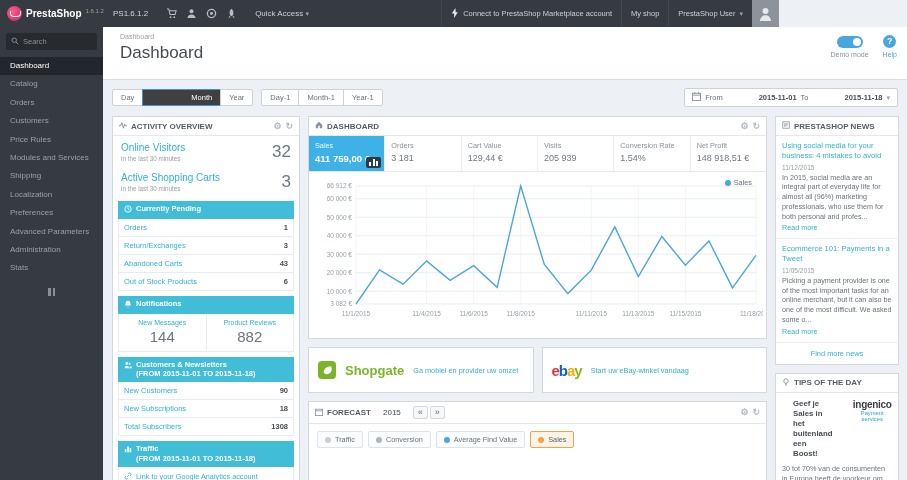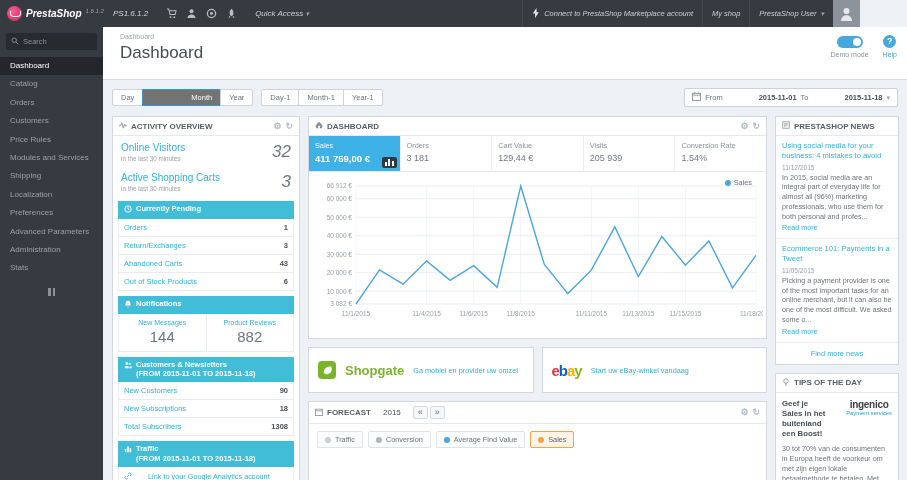--- a/index.html
+++ b/index.html
@@ -1,20 +1,20 @@
 <!DOCTYPE html>
 <html><head>
 <meta charset="utf-8">
 <style>
   * { box-sizing: border-box; margin: 0; padding: 0; }
   html,body { width: 907px; height: 480px; overflow: hidden; }
   body { font-family: "Liberation Sans", sans-serif; background: #edf0f5; position: relative; font-size: 8px; color: #6b727b; }
 
   
-  .topbar { position: absolute; top:0; left:0; width:860px; height:27px; background:#363a41; display:flex; align-items:center; z-index:30;font-style:italic; }
+  .topbar { position: absolute; top:0; left:0; width:779px; height:27px; background:#363a41; display:flex; align-items:center; z-index:30; }
   .brand { width:103px; display:flex; align-items:center; gap:4px; padding-left:7px; }
   .logo-circle { width:15px; height:15px; border-radius:50%; background:radial-gradient(circle at 35% 35%, #ff5f8d, #d6336c 70%); position:relative; flex:0 0 auto; }
   .logo-circle:after { content:""; position:absolute; left:3px; top:5px; width:9px; height:5px; border:1.5px solid #fff; border-top:none; border-radius:0 0 4px 4px; }
   .brand-name { color:#fff; font-size:10px; font-weight:bold; }
   .brand-ver { color:#9aa0a7; font-size:6px; position:relative; top:-3px; }
   .shopname { color:#d3d7db; font-size:8px; padding:0 10px; }
   .top-icons { display:flex; gap:9px; align-items:center; padding:0 8px; }
   .top-icons svg { display:block; }
   .quick-access { color:#cdd1d6; font-size:8px; padding:0 10px; cursor:pointer; }
   .top-spacer { flex:1; }
@@ -43,49 +43,49 @@
   .ctl-label { font-size:7px; color:#8a9299; }
   .help-circle { width:13px; height:13px; border-radius:50%; background:#46a8de; color:#fff; font-size:9px; font-weight:bold; line-height:13px; margin:1px auto 3px; cursor:pointer; }
   .help-label { color:#46a8de; font-size:7px; }
 
   .content { padding:8px 9px 0; }
   .filter-row { display:flex; align-items:center; margin-bottom:9px; }
   .btn-group { display:flex; margin-right:8px;justify-content:space-between; }
   .fbtn { font-size:7.5px; padding:3px 8px; background:#fff; border:1px solid #cdd2da; color:#6b727b; margin-left:-1px; cursor:pointer; }
   .btn-group .fbtn:first-child { margin-left:0; border-radius:2px 0 0 2px; }
   .btn-group .fbtn:last-child { border-radius:0 2px 2px 0; }
-  .fbtn.active { background:#737373; border-color:#3c96cb; color:#fff;padding-left:48px; }
+  .fbtn.active { background:#404040; border-color:#3c96cb; color:#fff;padding-left:48px; }
   .date-box { margin-left:auto; background:#fff; border:1px solid #cdd2da; border-radius:2px; font-size:7.5px; padding:3px 7px; display:flex; align-items:center; gap:4px; color:#6b727b; cursor:pointer; }
   .date-box b { color:#474d55;margin-left:32px; }
 
   .cols { display:flex; gap:8px; align-items:flex-start; }
   .panel { background:#fff; border:1px solid #d3d7e0; }
   .panel-header { display:flex; align-items:center; gap:4px; padding:4px 6px; border-bottom:1px solid #e5e8ee; color:#575d66; font-size:8px; font-weight:bold; }
   .ph-spacer { flex:1; }
   .ph-icon { color:#b4bac1; font-size:9px; cursor:pointer; line-height:1; }
 
   
   .col-activity { width:188px; flex:0 0 auto; }
   .kpi { display:flex; align-items:center; padding:6px 8px 4px; }
   .kpi-label { color:#30b2d4; font-size:10px; line-height:1.15; cursor:pointer; }
   .kpi-sub { font-size:6.3px; color:#9aa1a8; margin-top:1px; }
-  .kpi-value { margin-left:auto; font-size:17px; color:#6c7680;font-style:italic; }
+  .kpi-value { margin-left:auto; font-size:17px; color:#6c7680; }
   .section-bar { margin:5px 5px 0; background:#41bdd8; color:#fff; font-size:7.5px; font-weight:bold; padding:3px 6px; display:flex; align-items:flex-start; gap:4px; line-height:1.3; }
   .section-bar svg { flex:0 0 auto; margin-top:1px; }
   .rows { margin:0 5px; }
   .row { display:flex; justify-content:space-between; padding:4px 5px; border:1px solid #e8ebf0; border-top:none; font-size:7.5px; }
   .row a { color:#30b2d4; text-decoration:none; cursor:pointer; }
   .row b { color:#474d55; }
   .notif-cols { display:flex; margin:0 5px; border:1px solid #e8ebf0; border-top:none; text-align:center; }
   .notif-col { flex:1; padding:5px 2px 6px; cursor:pointer; }
   .notif-col + .notif-col { border-left:1px solid #e8ebf0; }
   .notif-label { color:#30b2d4; font-size:7px; }
   .notif-value { font-size:15px; color:#6c7680; margin-top:2px; }
   .ga-link { margin:0 5px; border:1px solid #e8ebf0; border-top:none; padding:5px; font-size:7.3px; }
-  .ga-link a { color:#30b2d4; text-decoration:none; display:flex; gap:16px; align-items:center; cursor:pointer; }
+  .ga-link a { color:#30b2d4; text-decoration:none; display:flex; gap:4px; align-items:center; cursor:pointer; }
 
   
   .col-middle { width:459px; flex:0 0 auto; }
   .stat-tabs { display:flex; border-bottom:1px solid #e5e8ee; }
   .stat { flex:1; padding:5px 6px 7px; border-right:1px solid #eceef2; cursor:pointer; position:relative; }
   .stat:last-child { border-right:none; }
   .stat-label { font-size:7.3px; color:#8a9299; }
   .stat-value { font-size:9px; color:#707883; margin-top:3px; white-space:nowrap; }
   .stat.active { background:#3eb2e6; }
   .stat.active .stat-label { color:#eaf7fd; }
@@ -115,21 +115,21 @@
   
   .col-right { width:124px; flex:0 0 auto; }
   .article { padding:5px 6px 6px; border-bottom:1px solid #eceef2; }
   .article-title { color:#30b2d4; font-size:7.6px; font-weight:normal; line-height:1.3; cursor:pointer; }
   .article-date { font-size:6.6px; color:#9aa1a8; margin:3px 0 2px; }
   .article-body { font-size:7.2px; color:#6b727b; line-height:1.35; }
   .read-more { color:#30b2d4; font-size:7.2px; display:inline-block; margin-top:2px; cursor:pointer; }
   .find-more { text-align:center; padding:6px; font-size:7.4px; color:#30b2d4; cursor:pointer; }
   .tips { margin-top:8px; min-height:130px; }
   .tips-body { padding:6px; }
-  .tips-head { display:flex; gap:20px; }
+  .tips-head { display:flex; gap:20px;margin-left:11px; }
   .tips-headline { font-size:7.8px; font-weight:bold; color:#474d55; line-height:1.3; flex:1; }
   .ingenico { text-align:center; }
   .ingenico-name { font-size:10px; font-weight:bold; color:#3a3f46; letter-spacing:-.3px; }
   .ingenico-sub { font-size:5.8px; color:#2a9cd8; }
   .tips-text { font-size:7.2px; line-height:1.4; color:#6b727b; margin-top:5px; }
 </style>
 </head>
 <body>
 
 <div class="topbar">
@@ -402,20 +402,24 @@
               <div class="stat-value">129,44 €</div>
             </div>
             <div class="stat">
               <div class="stat-label">Visits</div>
               <div class="stat-value">205 939</div>
             </div>
             <div class="stat">
               <div class="stat-label">Conversion Rate</div>
               <div class="stat-value">1.54%</div>
             </div>
+            <div class="stat">
+              <div class="stat-label">Net Profit</div>
+              <div class="stat-value">148 918,51 €</div>
+            </div>
           </div>
 
           <div class="chart-wrap">
             <div class="chart-legend">
               <span class="dot" style="background: rgb(74, 166, 221);"></span>
               <span>Sales</span>
             </div>
             <svg id="sales-svg" width="451" height="158" viewBox="0 0 451 158">
                 <line x1="44" x2="44" y1="12" y2="130" stroke="#f3f5f8"></line>
                 <text x="44" y="142" text-anchor="middle" class="tick">11/1/2015</text>

